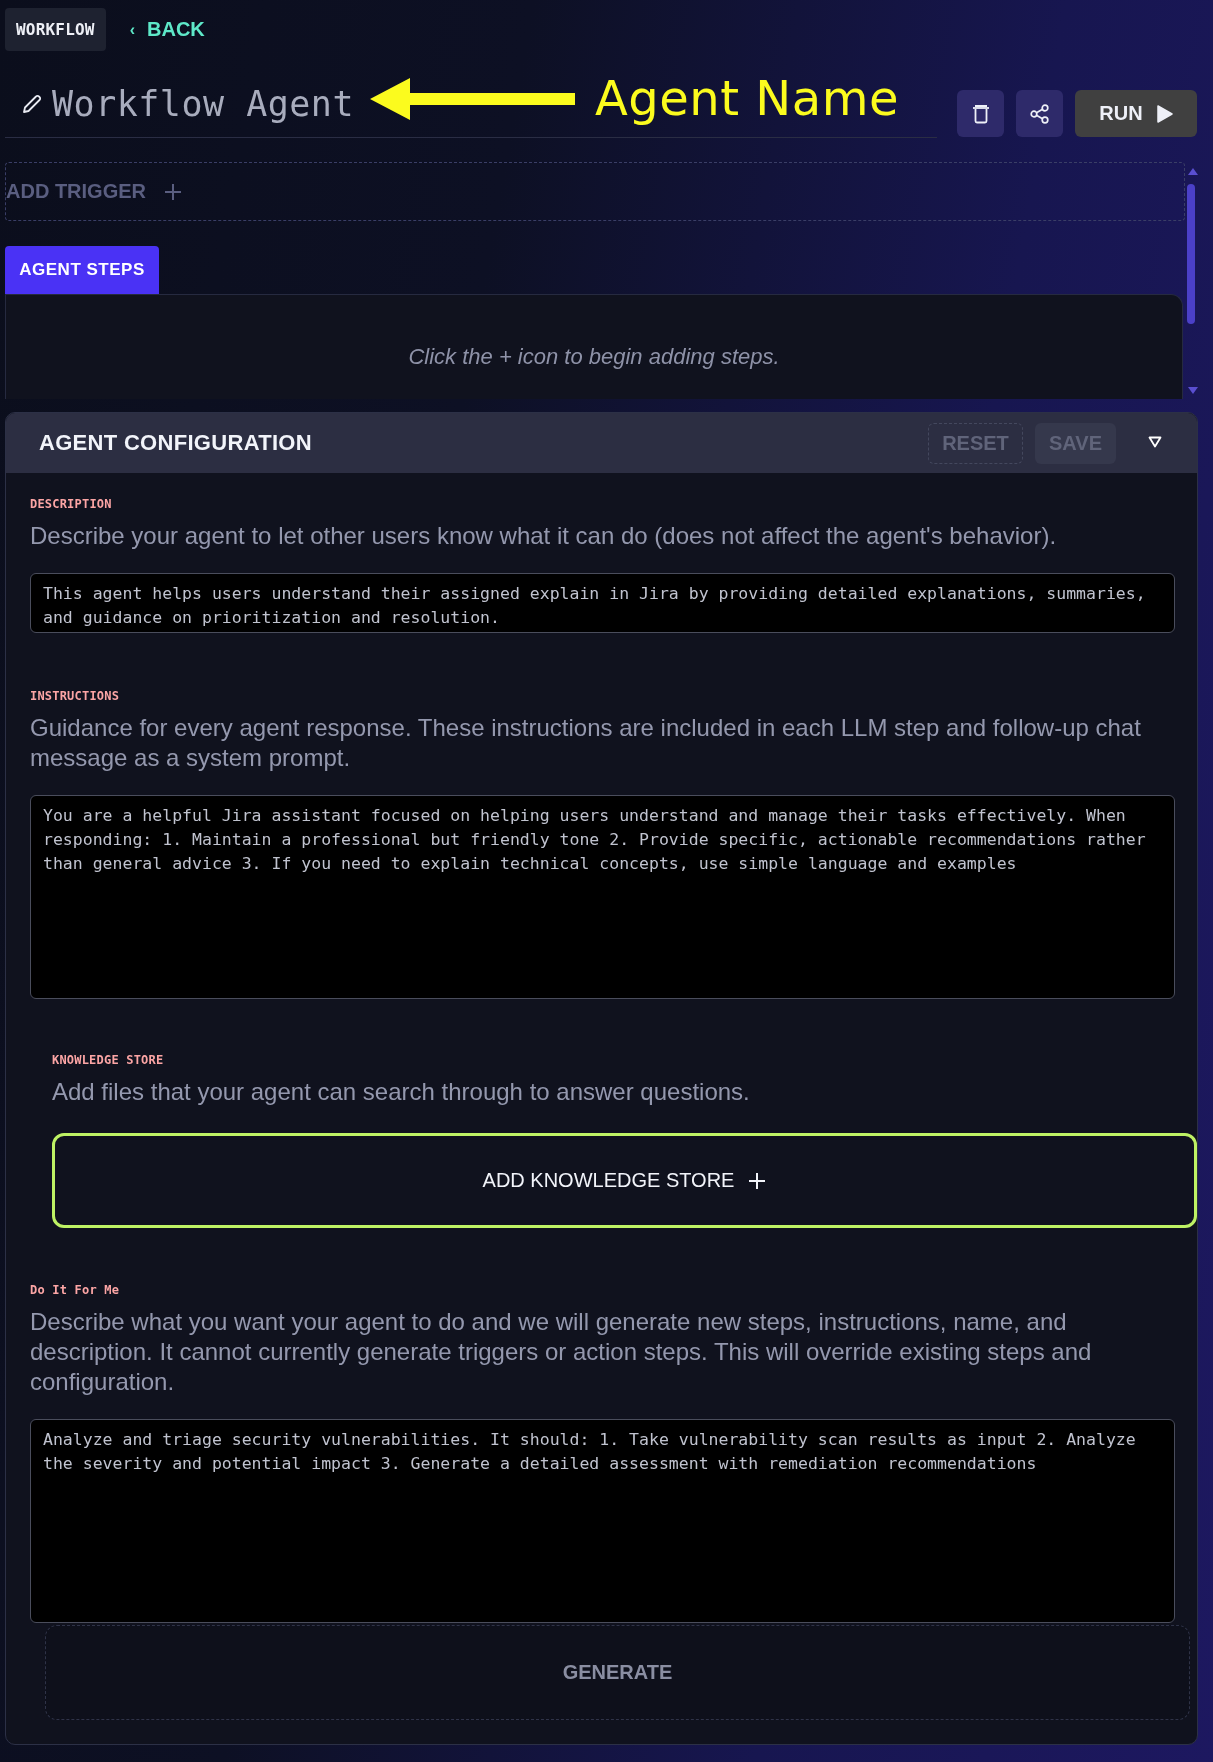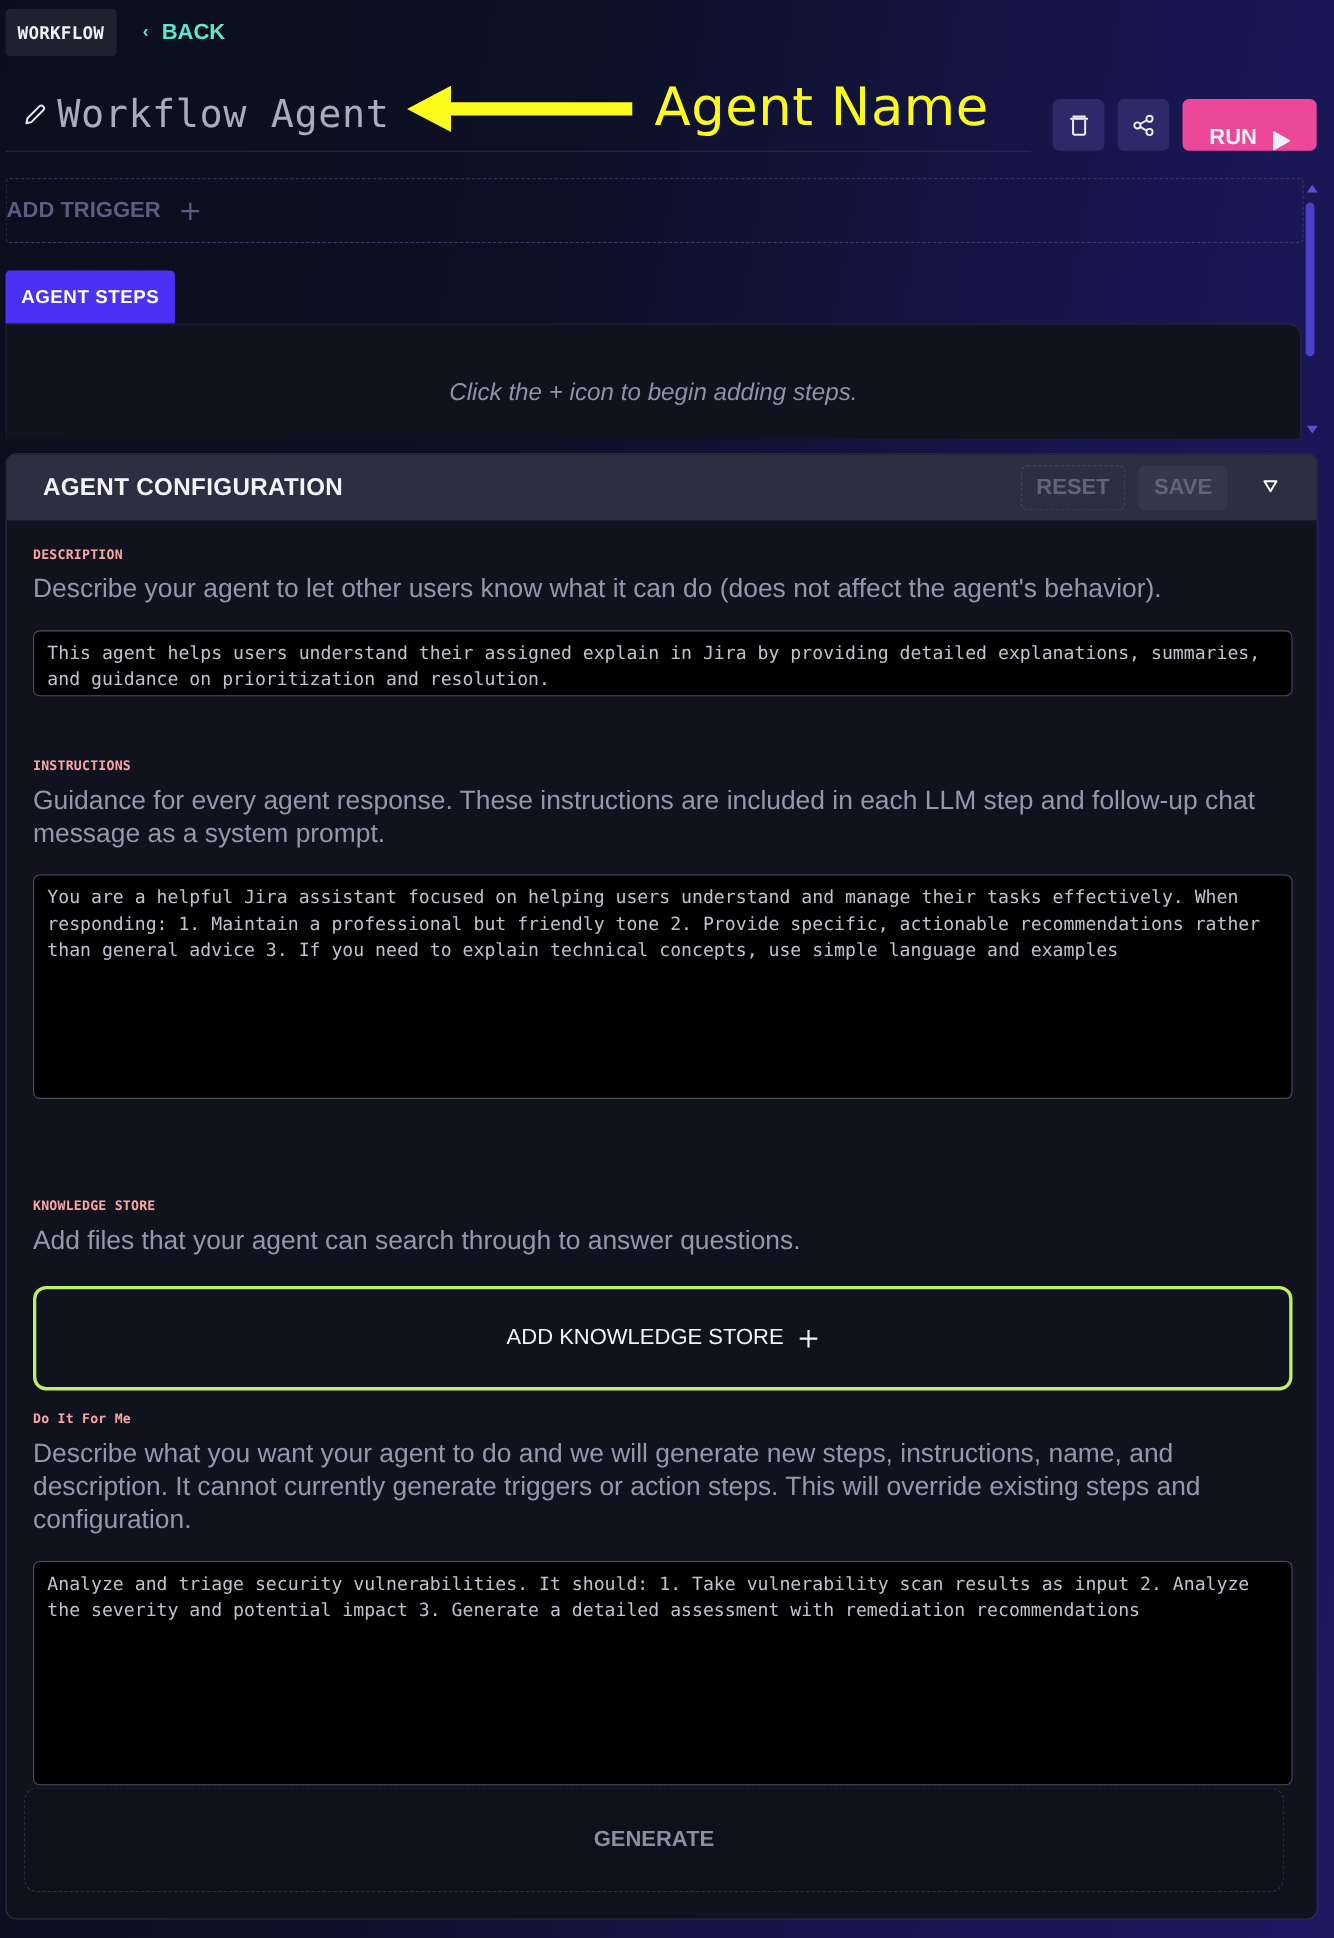--- a/index.html
+++ b/index.html
@@ -19,21 +19,21 @@
   .back-link .chev { font-size: 16px; margin-right: 12px; }
 
   .title-row { position: absolute; left: 5px; top: 70px; width: 932px; height: 68px; border-bottom: 1px solid #2a2d44; display: flex; align-items: center; }
   .pencil { width: 24px; height: 24px; margin-left: 15px; margin-right: 8px; }
   .agent-name { font-family: "DejaVu Sans Mono", monospace; font-size: 35px; color: #a8acbd; letter-spacing: 0.5px; }
   .annotation-arrow { position: absolute; left: 370px; top: 78px; width: 205px; height: 42px; }
   .annotation-label { position: absolute; left: 595px; top: 70px; color: #fbfb1e; font-size: 48px; font-family: "DejaVu Sans", sans-serif; font-weight: normal; letter-spacing: 0.5px; }
 
   .action-btns { position: absolute; top: 90px; left: 957px; display: flex; gap: 12px; }
   .icon-btn { width: 47px; height: 47px; background: #2e2a6a; border-radius: 6px; display: flex; align-items: center; justify-content: center; cursor: pointer; }
-  .run-btn { width: 122px; height: 47px; background: #ec4899; border-radius: 6px; display: flex; align-items: flex-end; justify-content: center; gap: 14px; color: #eef0f8; font-weight: bold; font-size: 20px; cursor: pointer; }
+  .run-btn { width: 122px; height: 47px; background: #404040; border-radius: 6px; display: flex; align-items: center; justify-content: center; gap: 14px; color: #eef0f8; font-weight: bold; font-size: 20px; cursor: pointer; }
 
   .trigger-box { position: absolute; left: 5px; top: 162px; width: 1180px; height: 59px; border: 1px dashed #3a3e66; border-radius: 4px; display: flex; align-items: center; color: #5a5e80; font-weight: bold; font-size: 20px; gap: 18px; cursor: pointer; }
 
   .scroll-track { position: absolute; left: 1186px; top: 168px; width: 12px; height: 226px; }
   .scroll-up { position: absolute; left: 2px; top: 0; width: 0; height: 0; border-left: 5px solid transparent; border-right: 5px solid transparent; border-bottom: 7px solid #5a4fd0; }
   .scroll-down { position: absolute; left: 2px; bottom: 0; width: 0; height: 0; border-left: 5px solid transparent; border-right: 5px solid transparent; border-top: 7px solid #5a4fd0; }
   .scroll-thumb { position: absolute; left: 1px; top: 16px; width: 8px; height: 140px; background: #4b40c8; border-radius: 4px; }
 
   .steps-tab { position: absolute; left: 5px; top: 246px; width: 154px; height: 48px; background: #4a32f5; color: #fff; font-weight: bold; font-size: 17px; border-radius: 4px 4px 0 0; display: flex; align-items: center; justify-content: center; letter-spacing: 0.5px; cursor: pointer; }
   .steps-panel { position: absolute; left: 5px; top: 294px; width: 1178px; height: 105px; background: #10121e; border: 1px solid #262a40; border-radius: 0 12px 0 0; border-bottom: none; display: flex; align-items: center; justify-content: center; }
@@ -44,21 +44,21 @@
   .config-title { font-size: 22px; font-weight: bold; color: #f2f4fa; letter-spacing: 0.3px; }
   .reset-btn { position: absolute; left: 922px; top: 10px; width: 95px; height: 41px; border: 1px dashed #44485e; border-radius: 6px; color: #60647a; font-weight: bold; font-size: 20px; display: flex; align-items: center; justify-content: center; }
   .save-btn { position: absolute; left: 1029px; top: 10px; width: 81px; height: 41px; background: #35384c; border-radius: 6px; color: #60647a; font-weight: bold; font-size: 20px; display: flex; align-items: center; justify-content: center; }
   .collapse-btn { position: absolute; left: 1140px; top: 20px; width: 18px; height: 18px; display: flex; align-items: center; justify-content: center; cursor: pointer; }
 
   .section { position: absolute; left: 24px; width: 1145px; }
   .sec-label { font-family: "DejaVu Sans Mono", monospace; font-weight: bold; font-size: 12px; color: #fca5a5; letter-spacing: 0.2px; }
   .sec-desc { margin-top: 10px; font-size: 24px; color: #9498ae; line-height: 30px; }
   .textarea { margin-top: 22px; width: 1145px; background: #000; border: 1px solid #4a4d5c; border-radius: 6px; padding: 8px 12px; font-family: "DejaVu Sans Mono", monospace; font-size: 16.5px; color: #c0c3cf; line-height: 24px; resize: none; display: block; white-space: pre-wrap; overflow: hidden; }
   .ks-btn { margin-top: 26px; width: 1145px; height: 95px; border: 3px solid #bef264; border-radius: 12px; display: flex; align-items: center; justify-content: center; gap: 14px; color: #f2f4fa; font-size: 20px; cursor: pointer; }
-  .gen-btn { position: absolute; left: 16px; top: 1212px; width: 1145px; height: 95px; border: 1px dashed #2f3348; border-radius: 12px; display: flex; align-items: center; justify-content: center; color: #8a8ea2; font-size: 20px; font-weight: bold; background: #0e101b; cursor: pointer; }
+  .gen-btn { position: absolute; left: 39px; top: 1212px; width: 1145px; height: 95px; border: 1px dashed #2f3348; border-radius: 12px; display: flex; align-items: center; justify-content: center; color: #8a8ea2; font-size: 20px; font-weight: bold; background: #0e101b; cursor: pointer; }
 </style>
 </head>
 <body>
 
 <div class="top-bar">
   <div class="workflow-chip">WORKFLOW</div>
   <div class="back-link">
     <span class="chev">‹</span>
     <span>BACK</span>
   </div>
@@ -137,21 +137,21 @@
     <div class="sec-desc">Describe your agent to let other users know what it can do (does not affect the agent's behavior).</div>
     <div class="textarea" style="height: 60px;">This agent helps users understand their assigned explain in Jira by providing detailed explanations, summaries, and guidance on prioritization and resolution.</div>
   </div>
 
   <div class="section" style="top: 276px;">
     <div class="sec-label">INSTRUCTIONS</div>
     <div class="sec-desc">Guidance for every agent response. These instructions are included in each LLM step and follow-up chat message as a system prompt.</div>
     <div class="textarea" style="height: 204px;">You are a helpful Jira assistant focused on helping users understand and manage their tasks effectively. When responding: 1. Maintain a professional but friendly tone 2. Provide specific, actionable recommendations rather than general advice 3. If you need to explain technical concepts, use simple language and examples</div>
   </div>
 
-  <div class="section" style="top: 676px;">
+  <div class="section" style="top: 640px; margin-left: 22px;">
     <div class="sec-label">KNOWLEDGE STORE</div>
     <div class="sec-desc">Add files that your agent can search through to answer questions.</div>
     <div class="ks-btn">
       <span>ADD KNOWLEDGE STORE</span>
       <svg width="18" height="18" viewBox="0 0 18 18" stroke="#f2f4fa" stroke-width="2">
           <line x1="9" y1="1" x2="9" y2="17"></line>
           <line x1="1" y1="9" x2="17" y2="9"></line>
         </svg>
     </div>
   </div>

